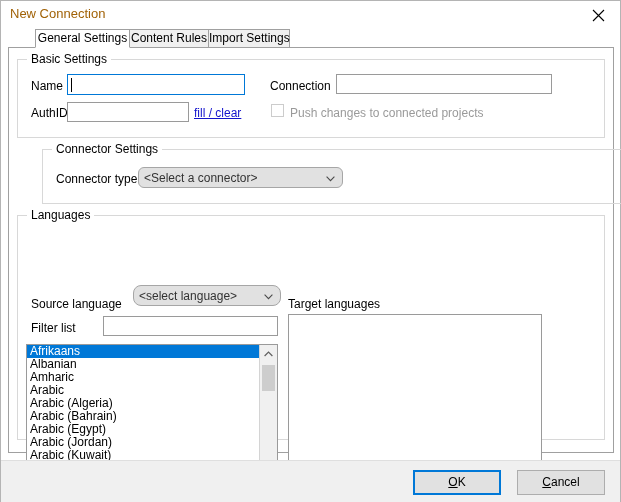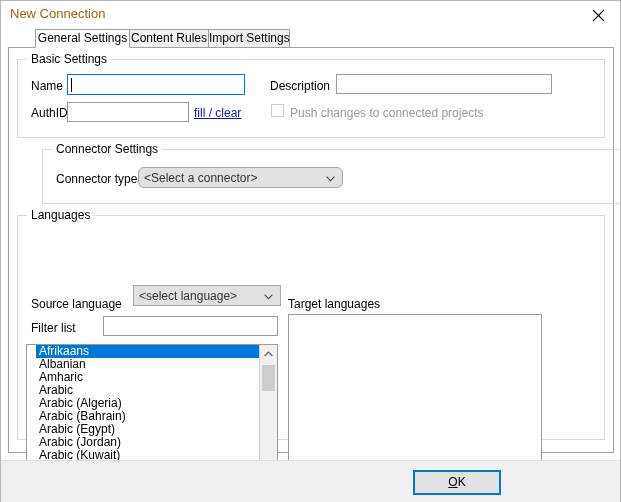--- a/index.html
+++ b/index.html
@@ -171,21 +171,20 @@
     overflow: hidden;
   }
   .lang-item {
     height: 13px;
     line-height: 13px;
     padding-left: 3px;
     font-size: 12px;
     color: #000000;
     white-space: nowrap;
     overflow: hidden;
-    margin-left: 9px;
   }
   .lang-item.selected {
     background: #0078d7;
     color: #ffffff;
   }
   #lang-scrollbar {
     position: absolute; right: 0; top: 0;
     width: 17px; bottom: 0;
     background: #f0f0f0;
     border-left: 1px solid #d4d4d4;
@@ -268,21 +267,21 @@
   <div id="tabpage">
 
     <div class="group" style="left:8px; top:11px; width:588px; height:79px;">
       <div class="group-title">Basic Settings</div>
 
       <div class="lbl" style="left:13px; top:19px;">Name</div>
       <div class="textbox focused" style="left:49px; top:14px; width:178px; height:21px;">
         <div class="caret" style="left:3px; top:3px; height:14px;"></div>
       </div>
 
-      <div class="lbl" style="left:252px; top:19px;">Description</div>
+      <div class="lbl" style="left:252px; top:19px;">Connection</div>
       <div class="textbox" style="left:318px; top:14px; width:216px; height:20px;"></div>
 
       <div class="lbl" style="left:13px; top:46px;">AuthID</div>
       <div class="textbox" style="left:49px; top:42px; width:122px; height:20px;"></div>
       <div class="linkbtn" style="left:176px; top:46px;text-align:right;">fill / clear</div>
 
       <div class="checkbox-box" style="left:253px; top:44px;"></div>
       <div class="lbl disabled" style="left:272px; top:46px;">Push changes to connected projects</div>
     </div>
 
@@ -297,21 +296,21 @@
             <path d="M0.6 0.7 L4.5 4.6 L8.4 0.7" stroke="#4a4a4a" stroke-width="1.1" fill="none"></path>
           </svg>
         </span>
       </div>
     </div>
 
     <div class="group" style="left:8px; top:167px; width:588px; height:225px;">
       <div class="group-title">Languages</div>
 
       <div class="lbl bold" style="left:13px; top:73px;">Source language</div>
-      <div class="combobox" style="left:115px; top:69px; width:148px; height:21px;">
+      <div class="combobox" style="left:115px; top:69px; width:148px; height:21px;border-radius:8px;">
         <span class="cb-text">&lt;select language&gt;</span>
         <span class="cb-arrow">
           <svg width="9" height="6" viewBox="0 0 9 6" style="vertical-align:middle;">
             <path d="M0.6 0.7 L4.5 4.6 L8.4 0.7" stroke="#4a4a4a" stroke-width="1.1" fill="none"></path>
           </svg>
         </span>
       </div>
 
       <div class="lbl bold" style="left:270px; top:73px;text-align:center;">Target languages</div>
 
@@ -348,15 +347,16 @@
       <div id="target-listbox" style="left:270px; top:98px; width:254px; height:162px;"></div>
 
       <div class="linkbtn" style="left:178px; top:264px;">Add selected  &gt;&gt;</div>
       <div class="linkbtn disabled" style="left:290px; top:264px;">&lt;&lt; Remove selected</div>
     </div>
 
   </div>
 
   <div id="footer">
     <div class="dlgbtn default" style="left:412px; top:9px; width:88px;"><span></span><span class="akey">O</span><span>K</span></div>
+    <div class="dlgbtn" style="left:516px; top:9px; width:88px;"><span></span><span class="akey">C</span><span>ancel</span></div>
   </div>
 
 </div>
 
 </body></html>

